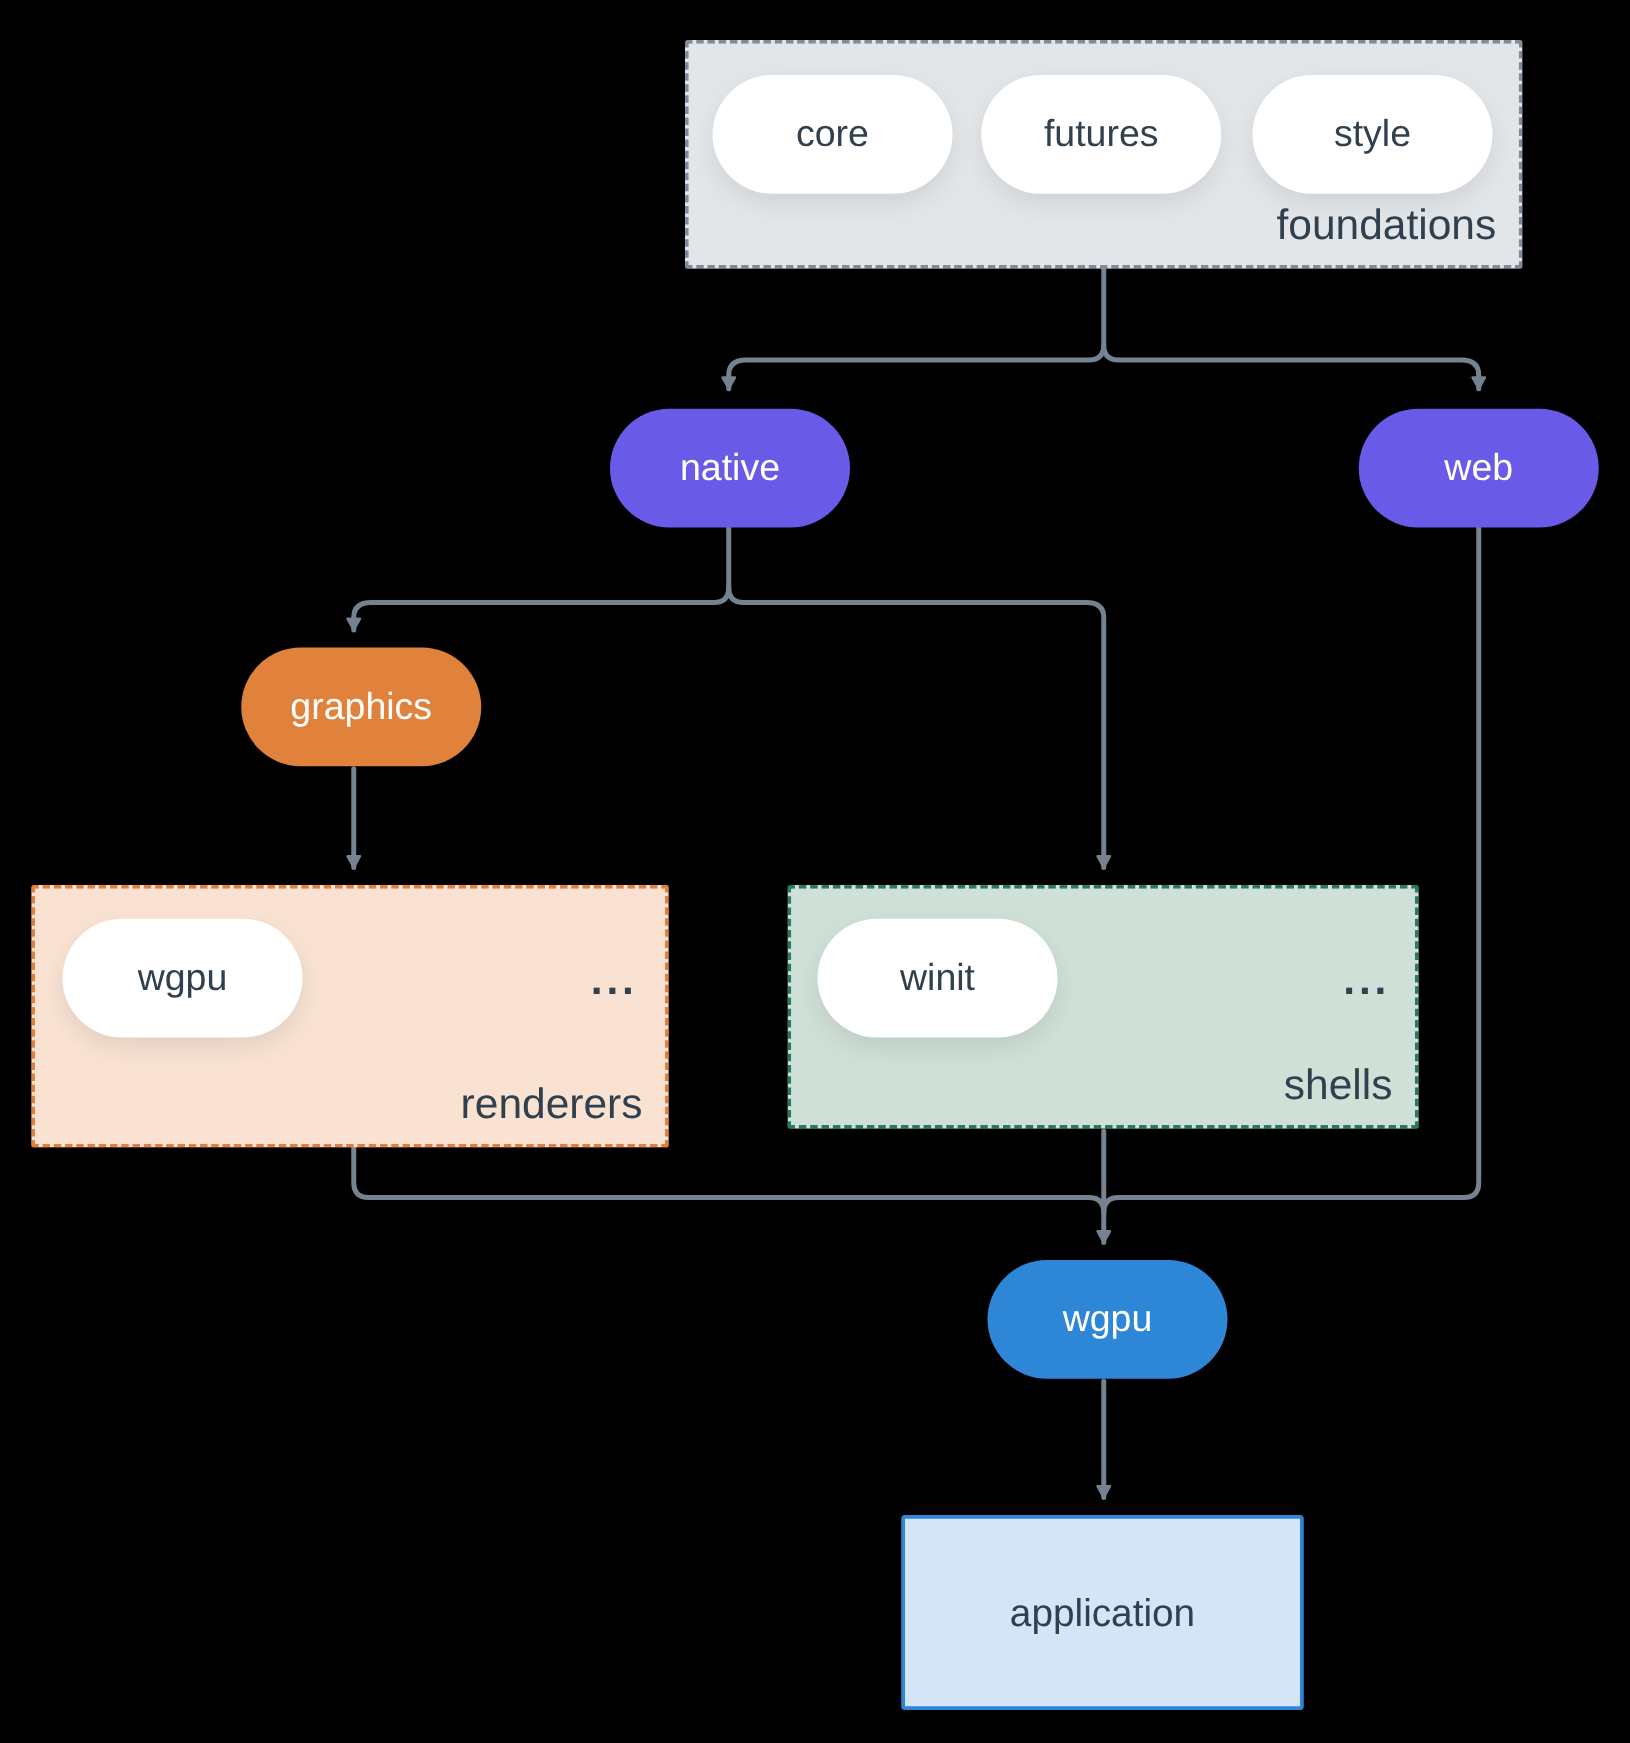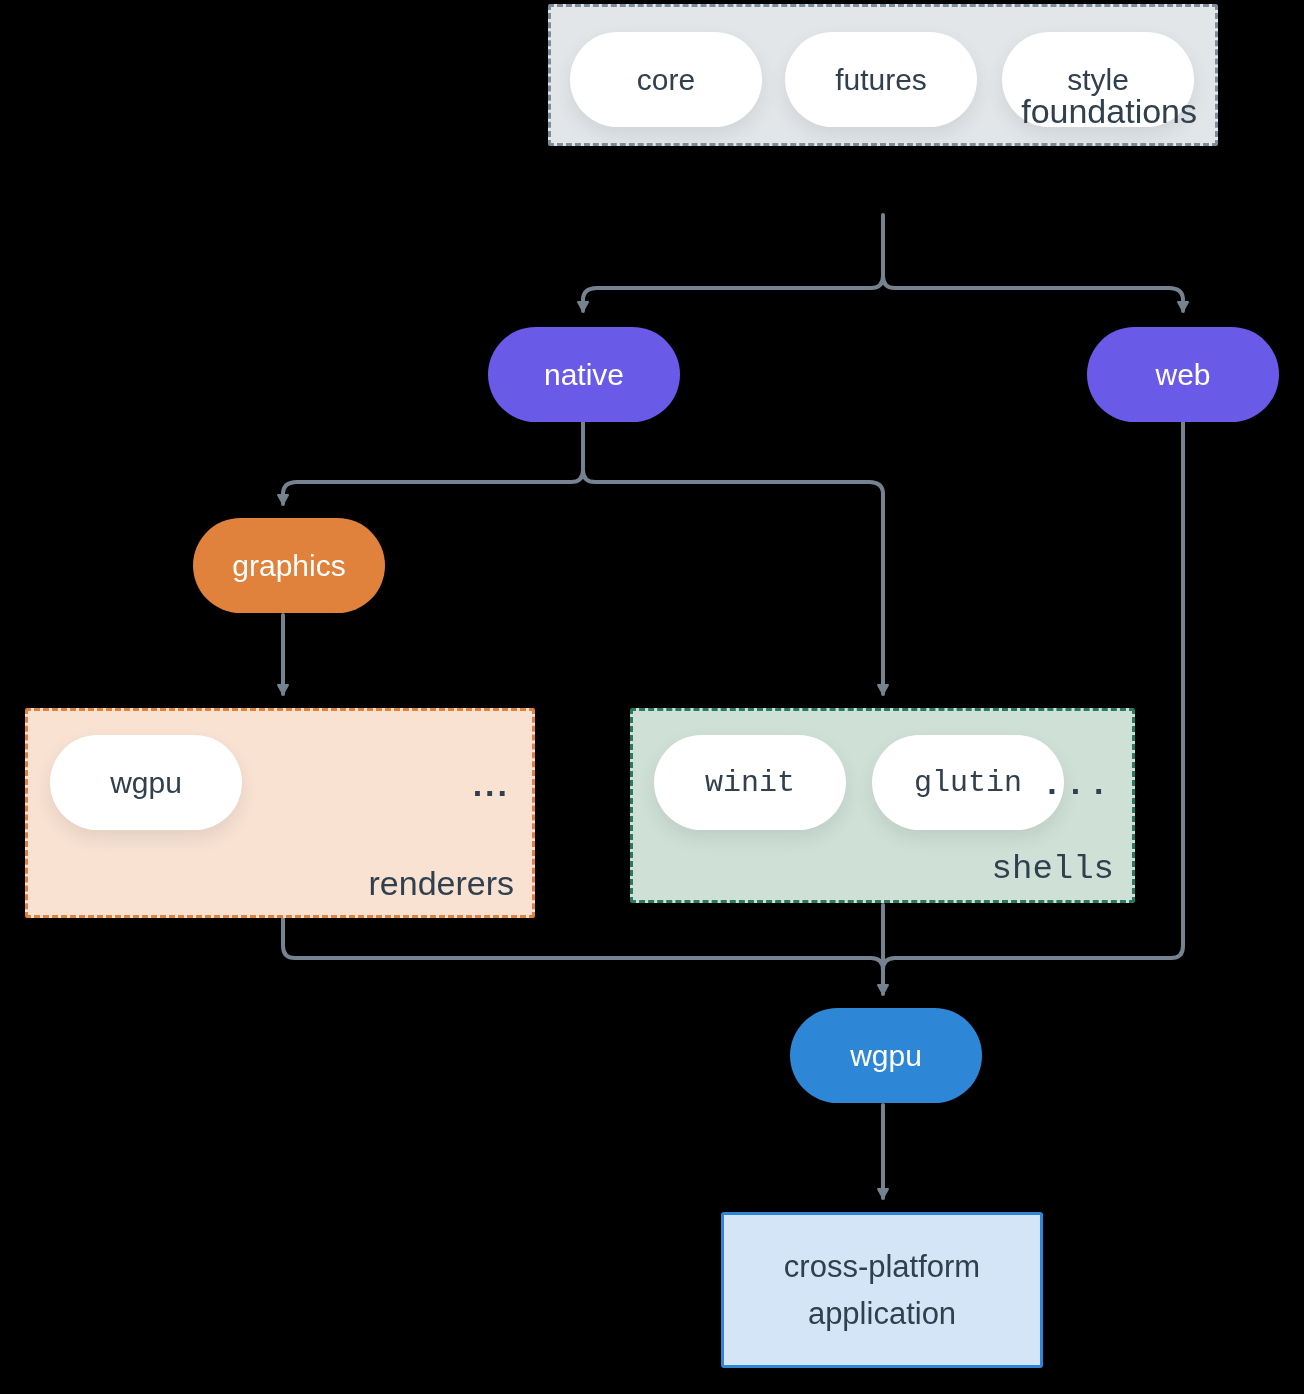--- a/index.html
+++ b/index.html
@@ -26,34 +26,33 @@
     stroke-width: 4;
     stroke-linecap: round;
     stroke-linejoin: round;
   }
   .group-box {
     position: absolute;
     box-sizing: border-box;
     border-radius: 2px;
   }
   .group-box.foundations {
-    left: 548px; top: 4px; width: 670px; height: 142px;
+    left: 548px; top: 32px; width: 670px; height: 183px;
     background: var(--foundations-fill);
     border: 3px dashed var(--foundations-border);
   }
   .group-box.renderers {
     left: 25px; top: 708px; width: 510px; height: 210px;
     background: var(--renderers-fill);
     border: 3px dashed var(--renderers-border);
   }
   .group-box.shells {
     left: 630px; top: 708px; width: 505px; height: 195px;
     background: var(--shells-fill);
     border: 3px dashed var(--shells-border);
-    font-family: Liberation Mono, monospace;
   }
   .pill {
     position: absolute;
     width: 192px; height: 95px;
     border-radius: 48px;
     background: var(--pill-fill);
     color: var(--text-dark);
     font-size: 30px;
     display: flex;
     align-items: center;
@@ -160,29 +159,25 @@
       <span>wgpu</span>
     </div>
     <div class="ellipsis">...</div>
     <div class="group-label">renderers</div>
   </div>
 
   <div class="group-box shells">
     <div class="pill" style="left:21px; top:24px;">
       <span>winit</span>
     </div>
-    <div class="pill" style="left:239px; top:24px;">
-      <span>glutin</span>
-    </div>
     <div class="ellipsis">...</div>
     <div class="group-label">shells</div>
   </div>
 
   <div class="node iced">
     <span>wgpu</span>
   </div>
 
   <div class="app-box">
-    <div>cross-platform</div>
     <div>application</div>
   </div>
 
 </div>
 
 </body></html>

